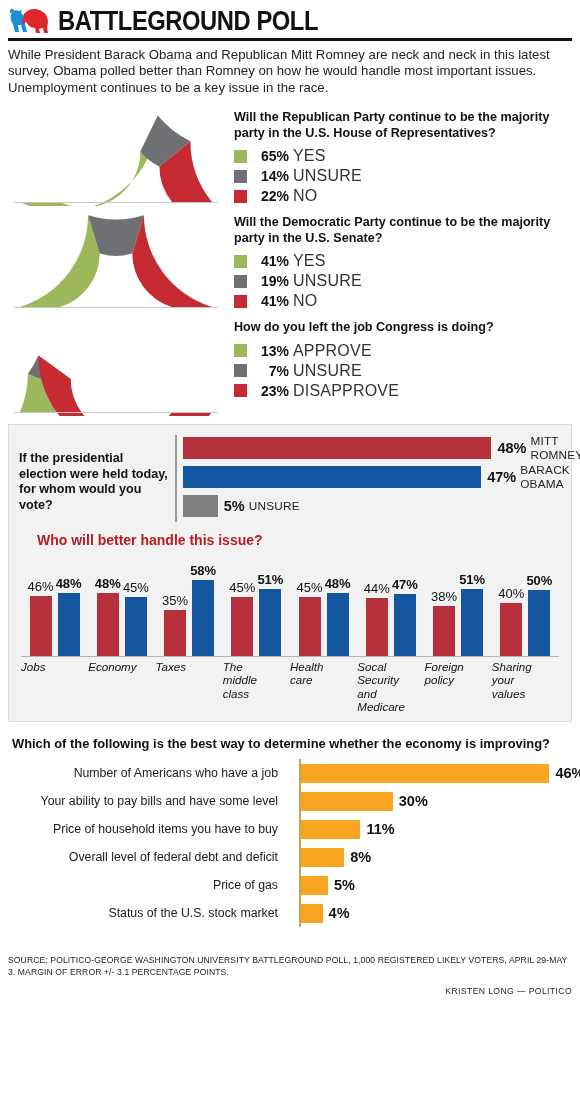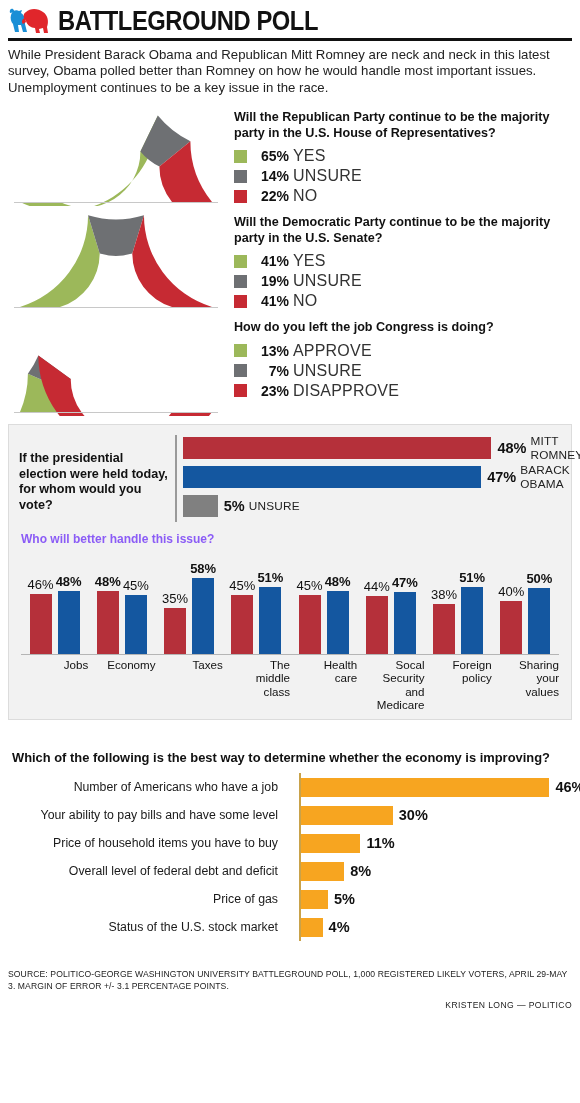--- a/index.html
+++ b/index.html
@@ -45,34 +45,34 @@
   .pres{display:flex;align-items:flex-start;}
   .pres-q{width:150px;flex:0 0 150px;font-weight:bold;font-size:12.6px;line-height:15.6px;color:#111;padding-top:16px;}
   .pres-chart{flex:1 1 auto;position:relative;padding-left:6px;}
   .axis{position:absolute;left:6px;top:0;bottom:0;width:2px;background:#9a9a9a;}
   .hbar-row{display:flex;align-items:center;height:26px;margin-bottom:3px;padding-left:8px;}
   .hbar{height:22px;}
   .hbar-val{font-weight:bold;font-size:14.5px;color:#111;margin-left:6px;}
   .hbar-name{font-size:11.8px;color:#222;margin-left:4px;letter-spacing:0.2px;}
 
   
-  .group-title{font-weight:bold;font-size:12px;color:#8b5cf6;margin:10px 0 4px 2px;}
+  .group-title{font-weight:bold;font-size:14px;color:#b91c1c;margin:10px 0 4px 18px;}
   .groups{display:flex;align-items:flex-end;justify-content:space-between;padding:0 2px;}
   .group{flex:1 1 0;display:flex;flex-direction:column;align-items:center;}
   .bars{display:flex;align-items:flex-end;justify-content:center;gap:2px;height:104px;}
   .bcol{display:flex;flex-direction:column;align-items:center;justify-content:flex-end;height:104px;}
   .blabel{font-size:13px;color:#111;margin-bottom:2px;white-space:nowrap;}
   .blabel.hi{font-weight:bold;}
   .bar{width:22px;}
   .axis-line{height:1px;background:#b5b5b5;margin:0 2px;}
   .cats{display:flex;justify-content:space-between;padding:3px 2px 0 2px;}
-  .cat{flex:1 1 0;text-align:right;font-size:11.6px;line-height:13.2px;color:#111;}
-
-  
-  .bottom{margin-top:30px;}
+  .cat{flex:1 1 0;text-align:left;font-size:11.6px;line-height:13.2px;color:#111;font-style:italic;}
+
+  
+  .bottom{margin-top:14px;}
   .bottom-title{font-weight:bold;font-size:12.9px;color:#111;margin:0 0 8px 4px;}
   .obars{position:relative;}
   .obar-row{display:flex;align-items:center;height:28px;gap:13px;}
   .obar-label{width:278px;flex:0 0 278px;text-align:right;font-size:12.3px;color:#1a1a1a;padding-right:8px;box-sizing:border-box;}
   .obar-track{flex:1 1 auto;display:flex;align-items:center;border-left:2px solid #c9a24a;height:28px;}
   .obar{height:19px;}
   .obar-val{font-weight:bold;font-size:14.5px;color:#111;margin-left:6px;}
 
   
   .source{font-size:8.6px;line-height:11.6px;color:#222;letter-spacing:0.1px;margin-top:28px;}

